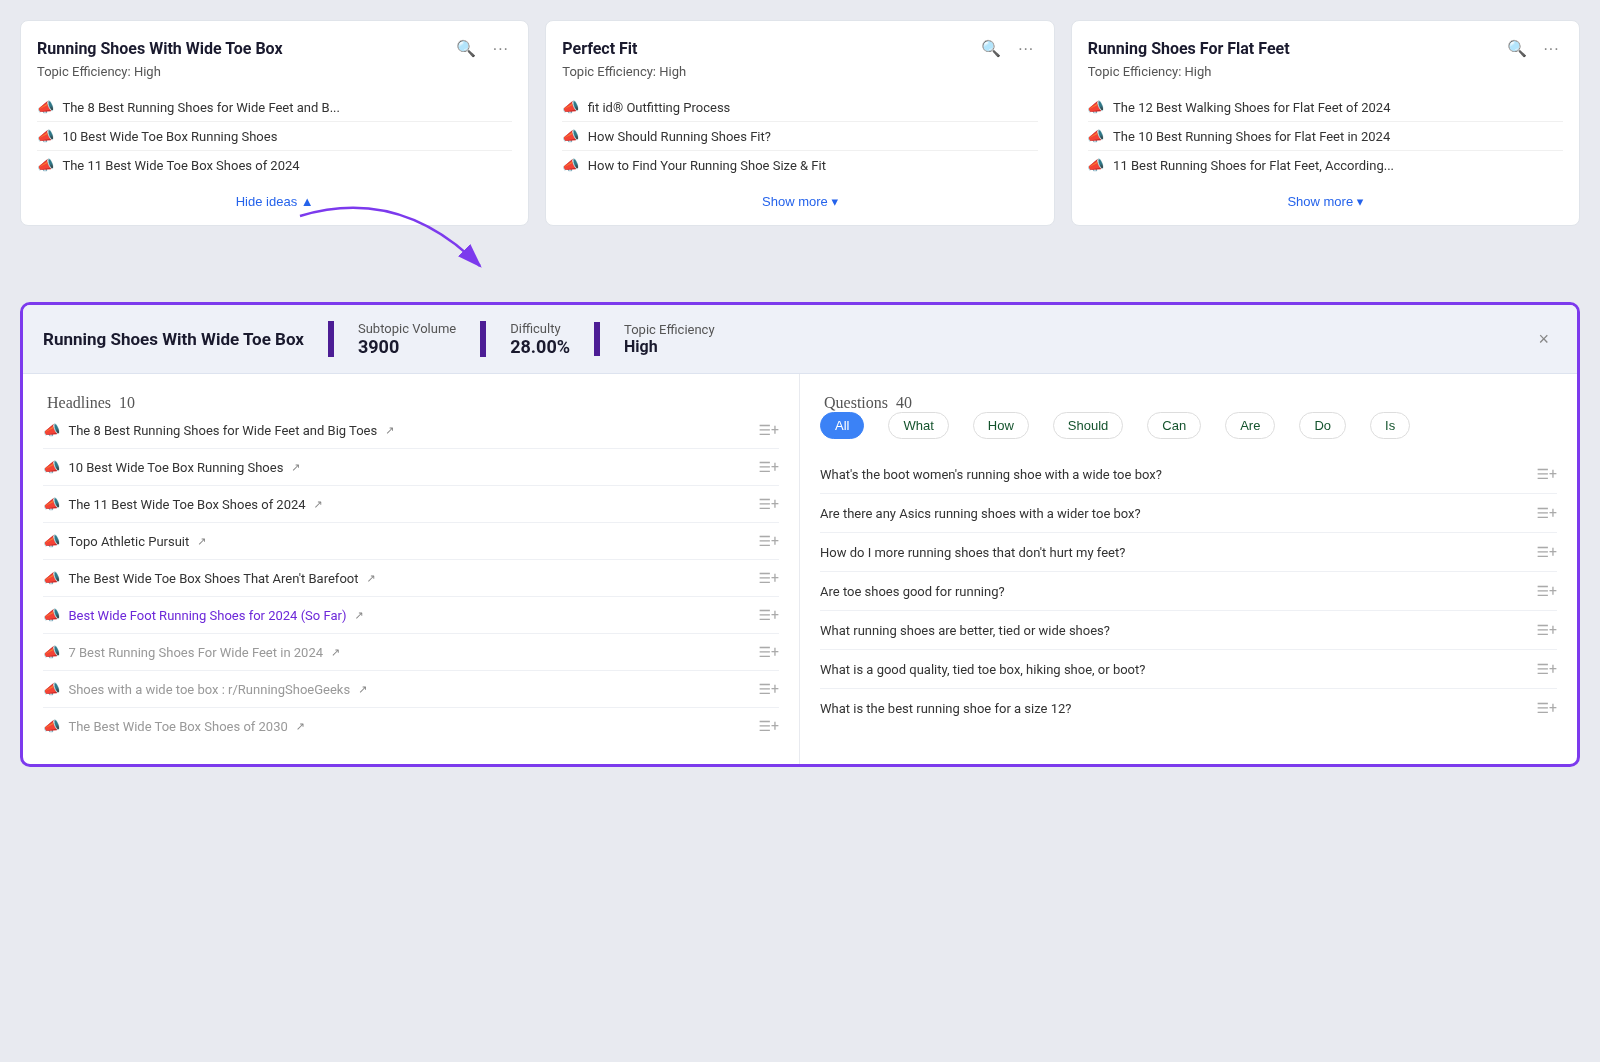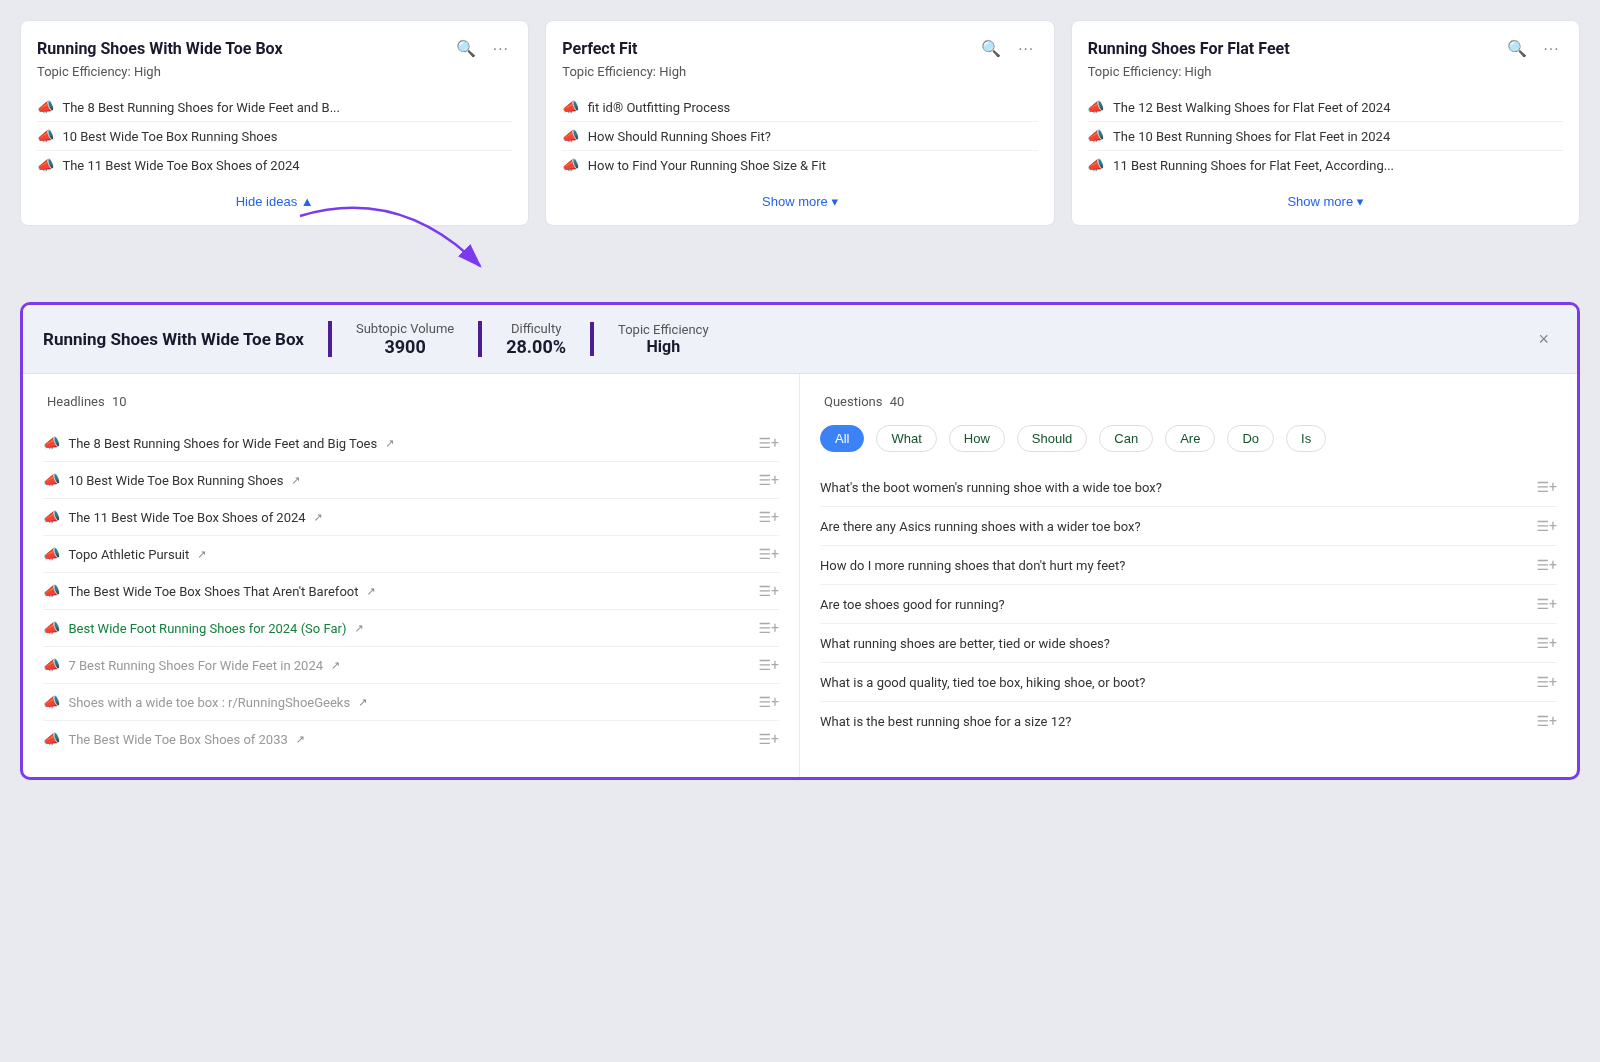--- a/index.html
+++ b/index.html
@@ -119,23 +119,22 @@
     .detail-title {
       font-weight: 700;
       font-size: 17px;
       color: #1a1a2e;
       flex: 0 0 auto;
       padding-right: 24px;
     }
 
     .detail-stat {
       padding: 0 24px;
-      border-left: 4px solid #4c1d95;
+      border-left: 6px solid #4c1d95;
       flex: 0 0 auto;
-      text-align: center;
     }
 
     .detail-stat-label {
       color: #555;
       font-size: 13px;
     }
 
     .detail-stat-value {
       font-weight: 700;
       font-size: 18px;
@@ -166,23 +165,24 @@
       padding: 20px;
       border-right: 1px solid #e8eaef;
     }
 
     .questions-section {
       padding: 20px;
     }
 
     .section-heading {
       font-weight: 700;
-      font-size: 13px;
+      font-size: 16px;
       color: #1a1a2e;
-      margin-bottom: 16px;
+      margin-bottom: 0;
+      font-family: Liberation Serif, serif;
     }
 
     .section-heading span {
       font-weight: 400;
       color: #555;
       margin-left: 4px;
     }
 
     .headline-item {
       display: flex;
@@ -229,21 +229,21 @@
       color: #2e7d8f;
     }
 
     .megaphone-gray {
       color: #aaa;
     }
 
     
     .question-filters {
       display: flex;
-      gap: 12px;
+      gap: 24px;
       margin-bottom: 16px;
       flex-wrap: wrap;
     }
 
     .filter-btn {
       padding: 5px 14px;
       border-radius: 20px;
       border: 1px solid #ddd;
       background: white;
       cursor: pointer;
@@ -481,21 +481,21 @@
           <span class="megaphone-blue">📣</span>
           <span class="headline-text">The Best Wide Toe Box Shoes That Aren't Barefoot</span>
           <span class="external-link-icon">↗</span>
         </div>
         <span class="add-to-list-icon">☰+</span>
       </div>
 
       <div class="headline-item">
         <div class="headline-left">
           <span class="megaphone-gray">📣</span>
-          <span class="headline-text" style="color:#15803d;text-align:right;">Best Wide Foot Running Shoes for 2024 (So Far)</span>
+          <span class="headline-text" style="color:#6d28d9;text-align:right;">Best Wide Foot Running Shoes for 2024 (So Far)</span>
           <span class="external-link-icon">↗</span>
         </div>
         <span class="add-to-list-icon">☰+</span>
       </div>
 
       <div class="headline-item">
         <div class="headline-left">
           <span class="megaphone-gray">📣</span>
           <span class="headline-text" style="color:#999;">7 Best Running Shoes For Wide Feet in 2024</span>
           <span class="external-link-icon">↗</span>
@@ -508,21 +508,21 @@
           <span class="megaphone-gray">📣</span>
           <span class="headline-text" style="color:#999;">Shoes with a wide toe box : r/RunningShoeGeeks</span>
           <span class="external-link-icon">↗</span>
         </div>
         <span class="add-to-list-icon">☰+</span>
       </div>
 
       <div class="headline-item">
         <div class="headline-left">
           <span class="megaphone-gray">📣</span>
-          <span class="headline-text" style="color:#999;">The Best Wide Toe Box Shoes of 2033</span>
+          <span class="headline-text" style="color:#999;">The Best Wide Toe Box Shoes of 2030</span>
           <span class="external-link-icon">↗</span>
         </div>
         <span class="add-to-list-icon">☰+</span>
       </div>
 
     </div>
 
     <div class="questions-section">
       <div class="section-heading">
         <span>Questions</span> <span>40</span>

